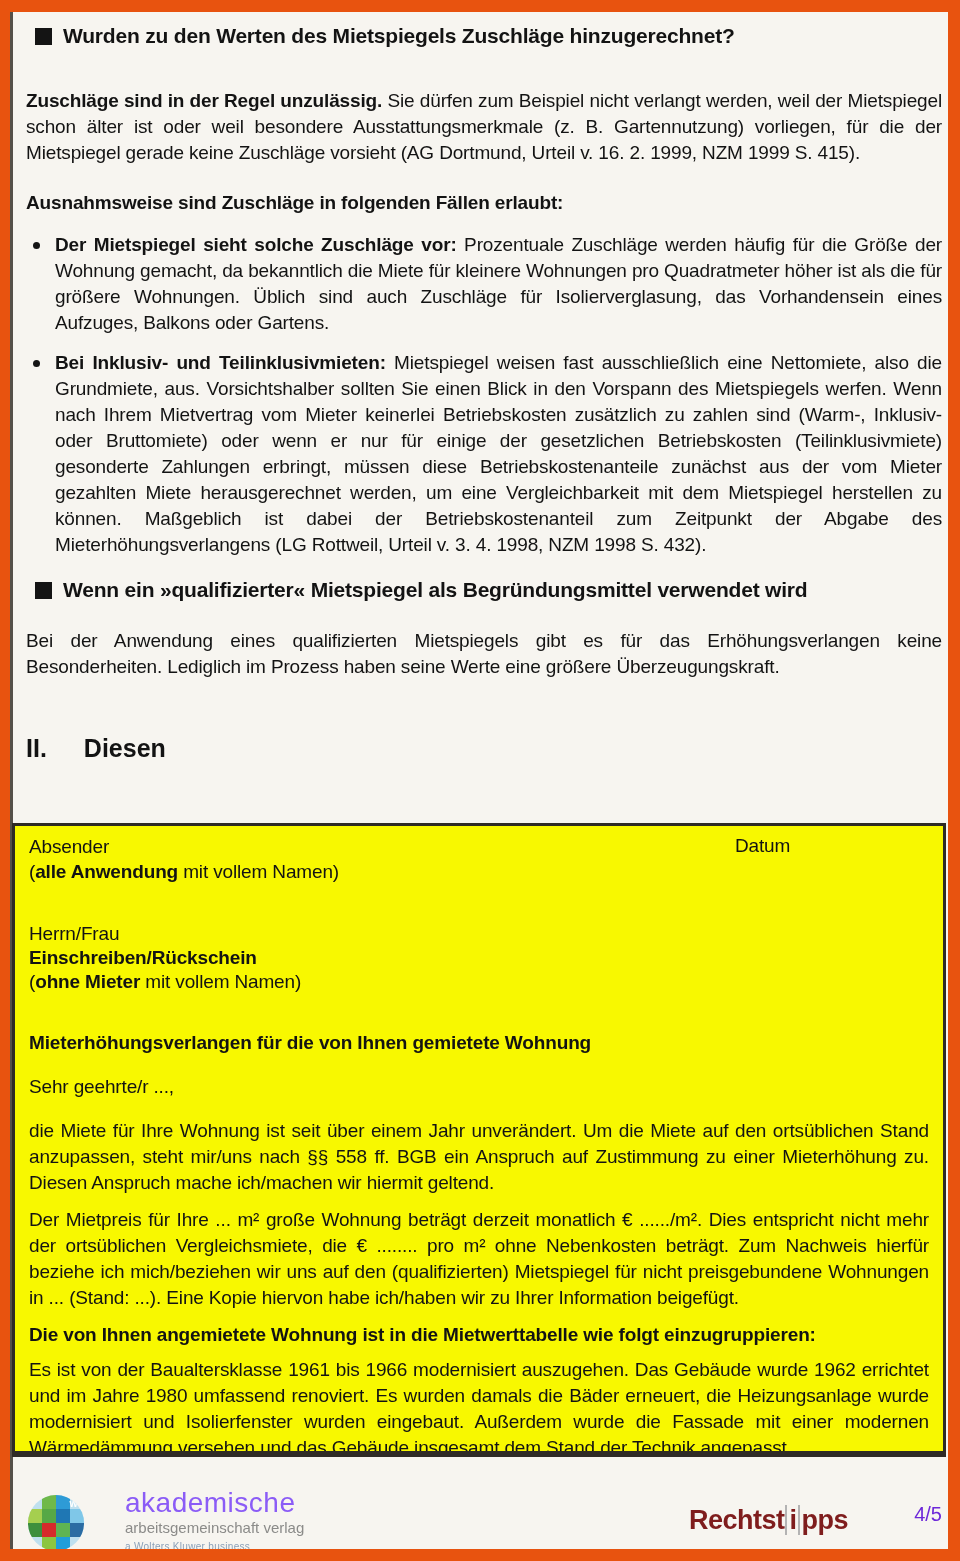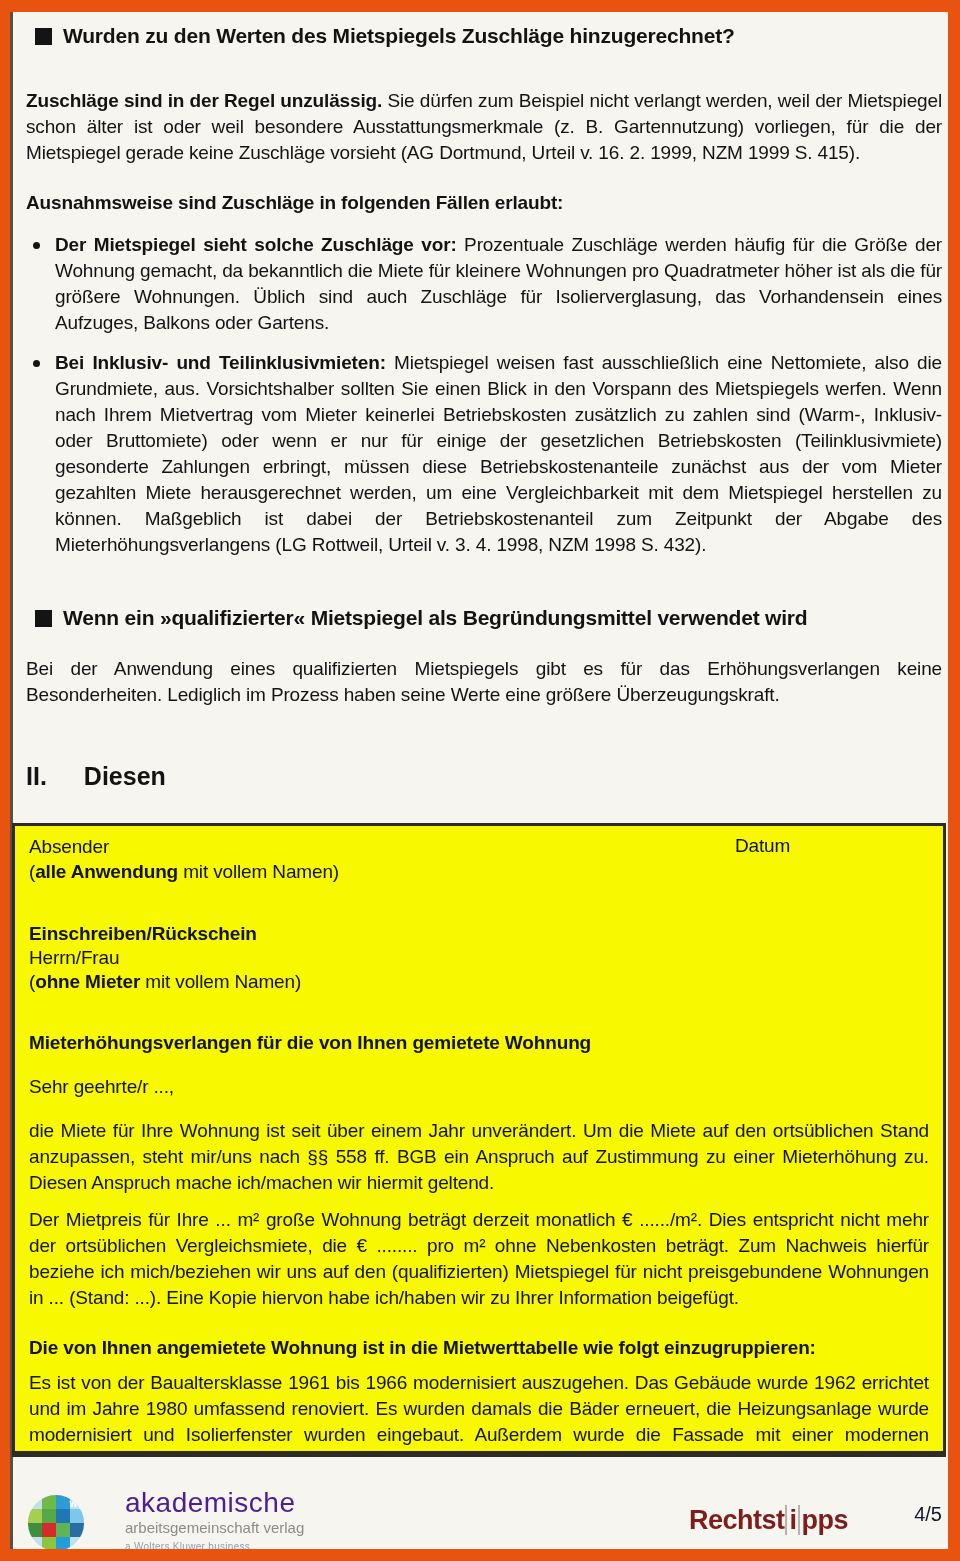--- a/index.html
+++ b/index.html
@@ -28,21 +28,21 @@
     text-align:justify; letter-spacing:-0.15px;
   }
   .p-intro { margin-top:40px; }
   .p-lead  { margin-top:24px; font-weight:bold; text-align:left; }
   .bullets { list-style:none; margin:16px 0 0 0; padding:0; }
   .bullets li { position:relative; padding-left:29px; margin-top:14px; }
   .bullets li::before {
     content:""; position:absolute; left:7px; top:10px;
     width:7px; height:7px; border-radius:50%; background:#141414;
   }
-  .h2-gap { margin-top:48px; }
+  .h2-gap { margin-top:20px; }
   .p-after-h2 { margin-top:26px; }
   .muster { font-size:25px; font-weight:bold; margin-top:54px; letter-spacing:0; }
   .muster .num { margin-right:37px; }
 
   .letter-box {
     position:absolute; left:2px; right:2px; top:811px; height:634px;
     background:#f8f800;
     border:3px solid #2f2b26; border-bottom-width:6px;
     box-sizing:border-box;
     padding:8px 14px 12px 14px;
@@ -51,38 +51,38 @@
   }
   .lb-line { line-height:24px; }
   .lb-row1 { position:relative; }
   .lb-datum { position:absolute; left:706px; top:0; }
   .sp38 { height:38px; }
   .lb-subject { font-weight:bold; margin-top:36px; }
   .lb-salutation { margin-top:18px; }
   .lb-p { margin:0; text-align:justify; }
   .lb-p1 { margin-top:18px; }
   .lb-p2 { margin-top:11px; }
-  .lb-p3 { margin-top:24px; font-weight:bold; text-align:left; }
+  .lb-p3 { margin-top:11px; font-weight:bold; text-align:left; }
   .lb-p4 { margin-top:9px; }
 
   .footer { position:absolute; left:0; right:0; bottom:0; height:94px; }
   .pub-logo { position:absolute; left:18px; top:40px; width:56px; height:56px; }
   .pub-text { position:absolute; left:115px; top:33px; }
-  .pub-name { font-size:28px; color:#4c1d95; letter-spacing:0.5px; line-height:30px; }
+  .pub-name { font-size:28px; color:#8b5cf6; letter-spacing:0.5px; line-height:30px; }
   .pub-sub  { font-size:15px; color:#8b8b89; margin-top:1px; }
   .pub-tag  { font-size:10px; color:#8aa0b8; margin-top:5px; letter-spacing:0.3px; }
   .brand {
     position:absolute; right:100px; top:50px;
     font-size:27px; font-weight:bold; color:#7f1d1d; letter-spacing:-0.5px;
   }
   .brand .i-slit {
     border-left:2px solid #b3b3b3; border-right:2px solid #b3b3b3;
     padding:0 2px; margin:0 1px;
   }
-  .page-num { position:absolute; right:6px; top:48px; font-size:20px; color:#0f172a; }
+  .page-num { position:absolute; right:6px; top:48px; font-size:20px; color:#6d28d9; }
 </style>
 </head>
 <body>
 
 <div class="page">
   <div class="content">
 
     <div class="doc">
 
       <h1 class="sec-title">
@@ -117,22 +117,22 @@
 
     <div class="letter-box">
       <div class="lb-row1">
         <span class="lb-line">Absender</span>
         <span class="lb-line lb-datum">Datum</span>
       </div>
       <div class="lb-line"><span>(</span><b>alle Anwendung</b><span> mit vollem Namen)</span></div>
 
       <div class="sp38"></div>
 
+      <div class="lb-line">Herrn/Frau</div>
       <div class="lb-line" style="font-weight:bold">Einschreiben/Rückschein</div>
-      <div class="lb-line">Herrn/Frau</div>
       <div class="lb-line"><span>(</span><b>ohne Mieter</b><span> mit vollem Namen)</span></div>
 
       <div class="lb-subject">Mieterhöhungsverlangen für die von Ihnen gemietete Wohnung</div>
 
       <div class="lb-salutation">Sehr geehrte/r ...,</div>
 
       <p class="lb-p lb-p1">die Miete für Ihre Wohnung ist seit über einem Jahr unverändert. Um die Miete auf den ortsüblichen Stand anzupassen, steht mir/uns nach §§ 558 ff. BGB ein Anspruch auf Zustimmung zu einer Mieterhöhung zu. Diesen Anspruch mache ich/machen wir hiermit geltend.</p>
       <p class="lb-p lb-p2">Der Mietpreis für Ihre ... m² große Wohnung beträgt derzeit monatlich € ....../m². Dies entspricht nicht mehr der ortsüblichen Vergleichsmiete, die € ........ pro m² ohne Nebenkosten beträgt. Zum Nachweis hierfür beziehe ich mich/beziehen wir uns auf den (qualifizierten) Mietspiegel für nicht preisgebundene Wohnungen in ... (Stand: ...). Eine Kopie hiervon habe ich/haben wir zu Ihrer Information beigefügt.</p>
       <p class="lb-p lb-p3">Die von Ihnen angemietete Wohnung ist in die Mietwerttabelle wie folgt einzugruppieren:</p>
       <p class="lb-p lb-p4">Es ist von der Baualtersklasse 1961 bis 1966 modernisiert auszugehen. Das Gebäude wurde 1962 errichtet und im Jahre 1980 umfassend renoviert. Es wurden damals die Bäder erneuert, die Heizungsanlage wurde modernisiert und Isolierfenster wurden eingebaut. Außerdem wurde die Fassade mit einer modernen Wärmedämmung versehen und das Gebäude insgesamt dem Stand der Technik angepasst.</p>

